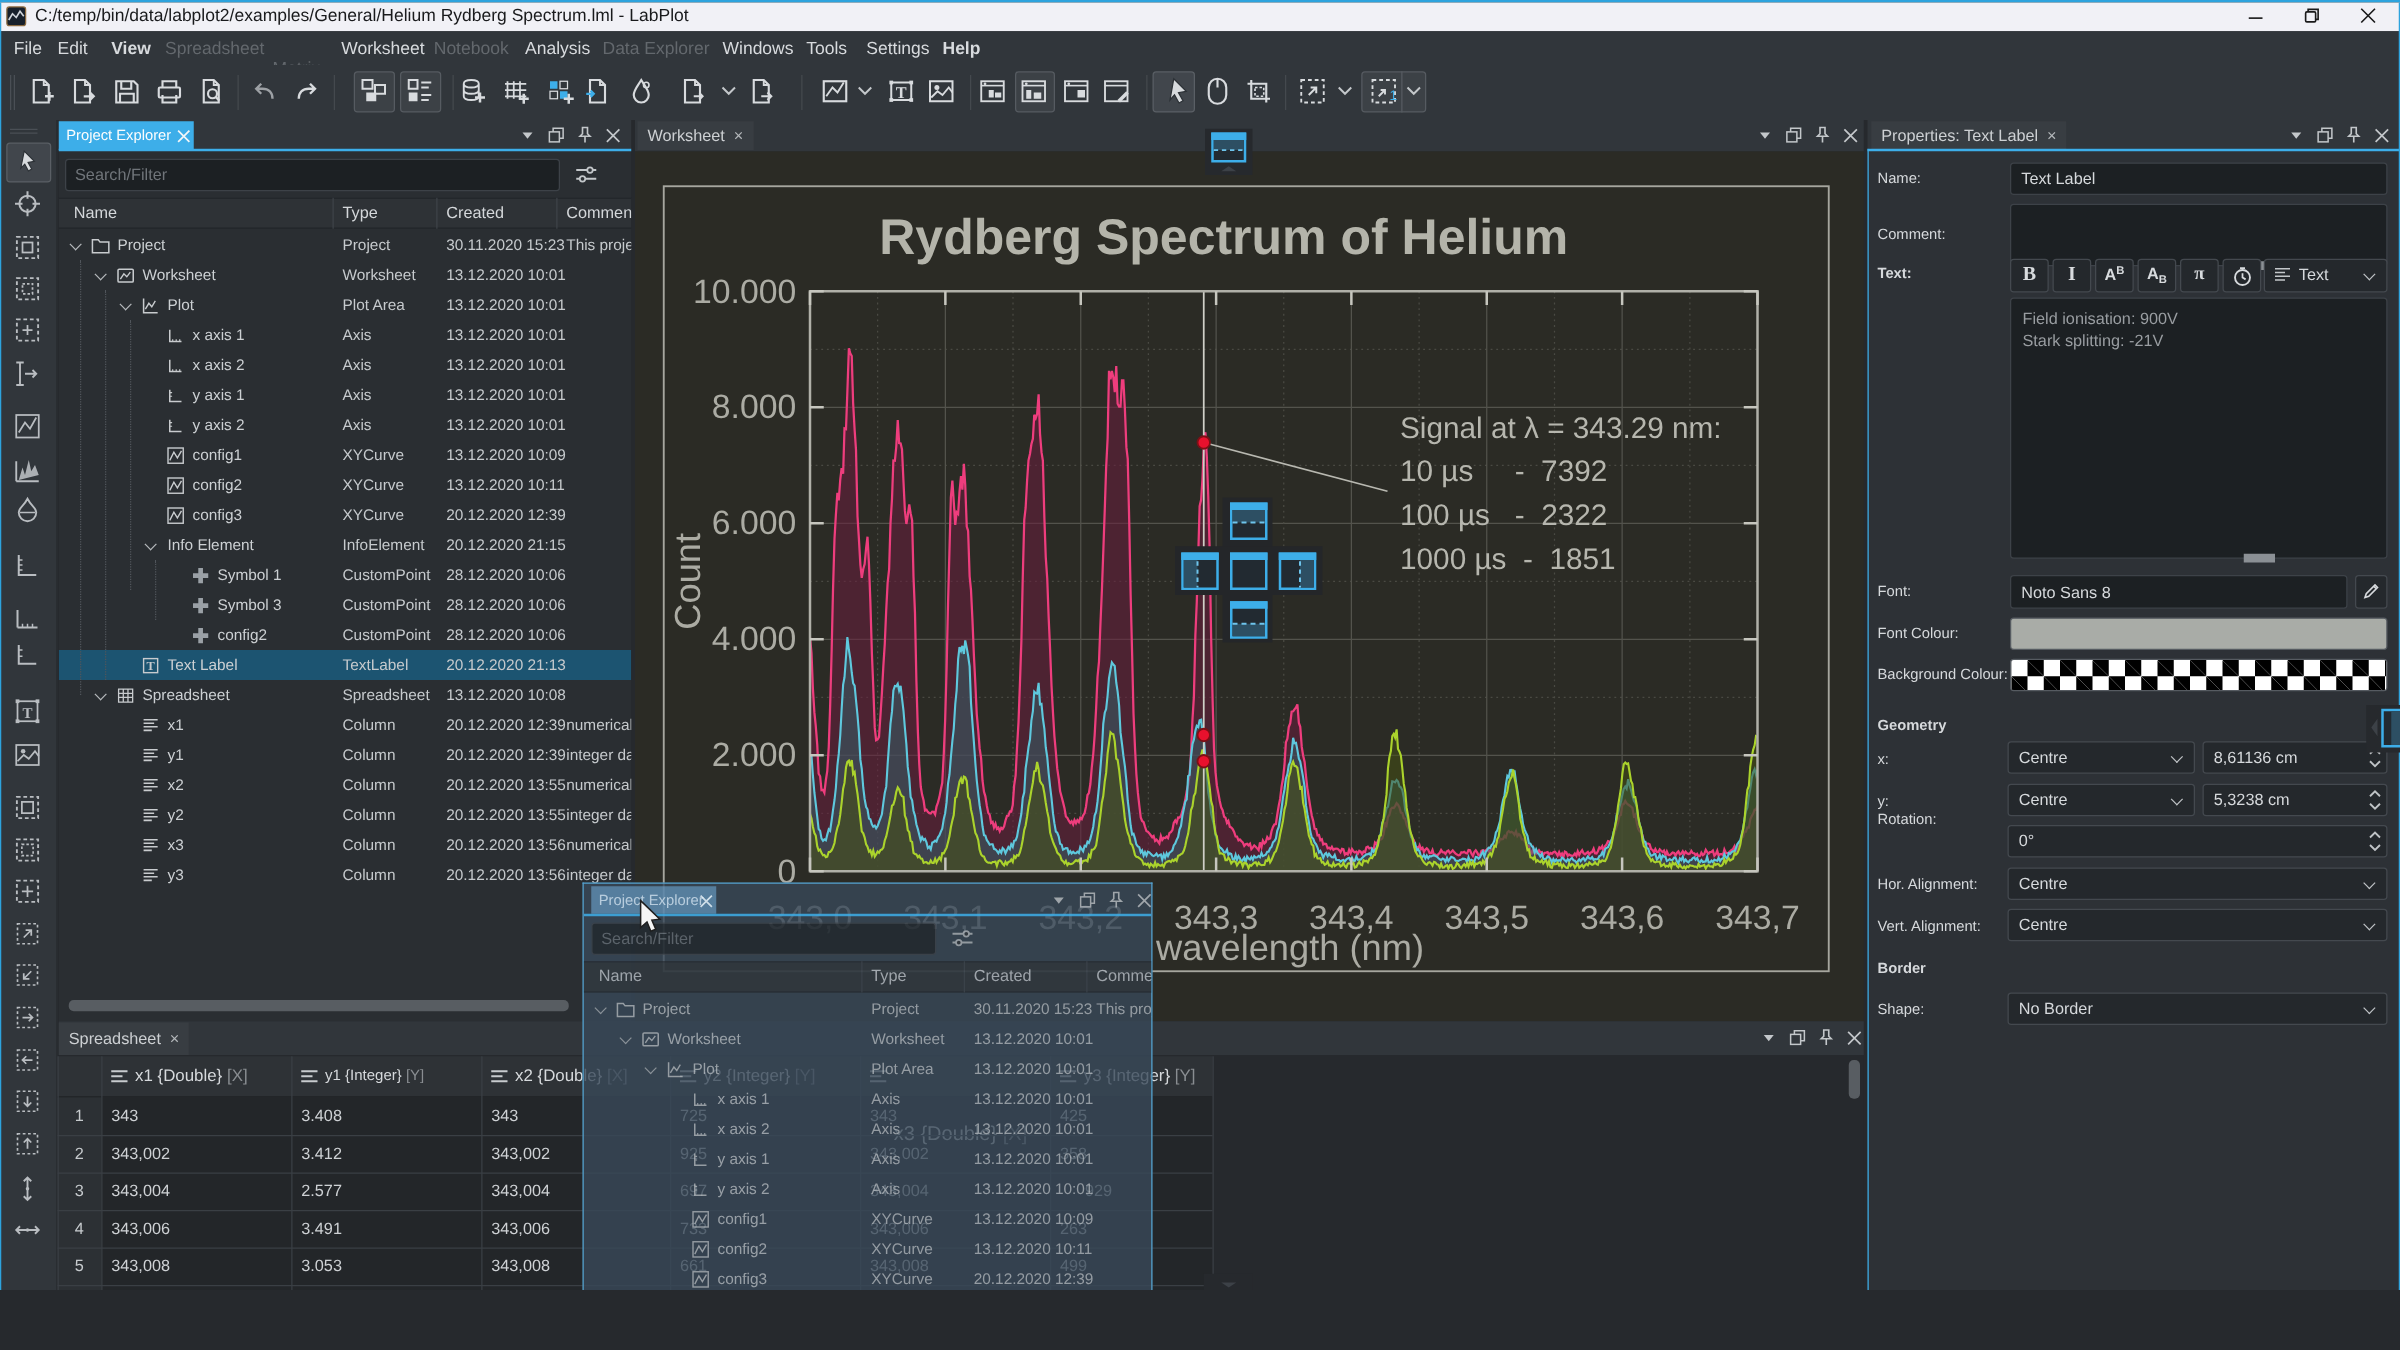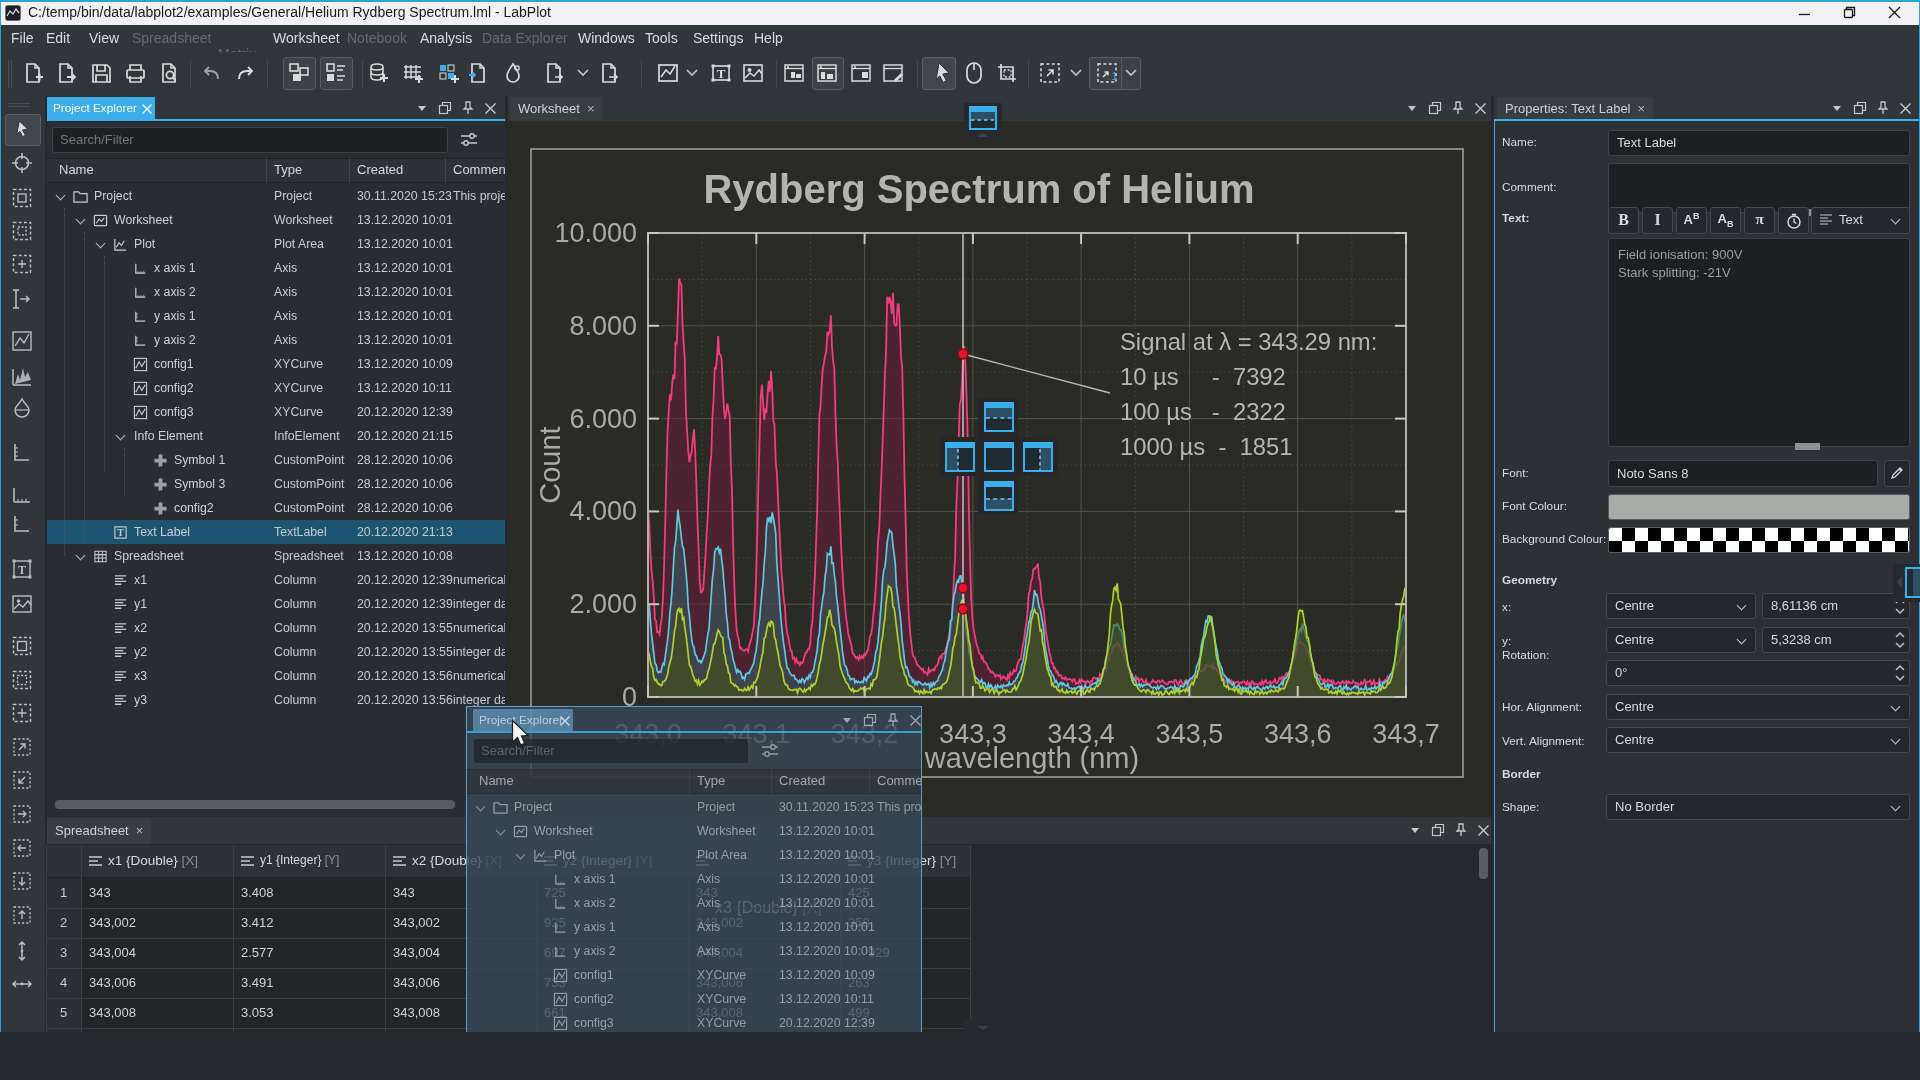--- a/index.html
+++ b/index.html
@@ -38,31 +38,31 @@
     <svg class="abs " style="left:1844px;top:7px" width="11" height="11" viewBox="0 0 11 11">
       <rect x="0.5" y="2.5" width="8" height="8" rx="1" fill="none" stroke="#1a1a1a" stroke-width="1.3"></rect>
       <path d="M2.5 2.5 v-2 h8 v8 h-2" fill="none" stroke="#1a1a1a" stroke-width="1.3"></path>
     </svg>
     <svg class="abs " style="left:1889px;top:7px" width="11" height="11" viewBox="0 0 11 11">
       <path d="M0 0L11 11M11 0L0 11" stroke="#1a1a1a" stroke-width="1.3"></path>
     </svg>
 <div class="abs" style="left:0;top:25px;width:1920px;height:27px;background:#31363b"></div>
     <div class="txt" style="left:11px;top:30px;font-size:14px;color:#d8dbde;font-weight:normal">File</div>
     <div class="txt" style="left:46px;top:30px;font-size:14px;color:#d8dbde;font-weight:normal">Edit</div>
-    <div class="txt" style="left:89px;top:30px;font-size:14px;color:#d8dbde;font-weight:normal">View</div>
+    <div class="txt" style="left:89px;top:30px;font-size:14px;color:#d8dbde;font-weight:bold">View</div>
     <div class="txt" style="left:132px;top:30px;font-size:14px;color:#63686d;font-weight:normal">Spreadsheet</div>
     <div class="txt" style="left:218px;top:46px;font-size:14px;color:#63686d;font-weight:normal">Matrix</div>
     <div class="txt" style="left:273px;top:30px;font-size:14px;color:#d8dbde;font-weight:normal">Worksheet</div>
     <div class="txt" style="left:347px;top:30px;font-size:14px;color:#63686d;font-weight:normal">Notebook</div>
     <div class="txt" style="left:420px;top:30px;font-size:14px;color:#d8dbde;font-weight:normal">Analysis</div>
     <div class="txt" style="left:482px;top:30px;font-size:14px;color:#63686d;font-weight:normal">Data Explorer</div>
     <div class="txt" style="left:578px;top:30px;font-size:14px;color:#d8dbde;font-weight:normal">Windows</div>
     <div class="txt" style="left:645px;top:30px;font-size:14px;color:#d8dbde;font-weight:normal">Tools</div>
     <div class="txt" style="left:693px;top:30px;font-size:14px;color:#d8dbde;font-weight:normal">Settings</div>
-    <div class="txt" style="left:754px;top:30px;font-size:14px;color:#d8dbde;font-weight:normal">Help</div>
+    <div class="txt" style="left:754px;top:30px;font-size:14px;color:#d8dbde;font-weight:bold">Help</div>
 <div class="abs" style="left:0;top:52px;width:1920px;height:44px;background:#31363b"></div>
     <div class="abs" style="left:8px;top:60px;width:1px;height:28px;background:#4a4f55"></div>
     <div class="abs" style="left:11px;top:60px;width:1px;height:28px;background:#4a4f55"></div>
     <svg class="abs " style="left:21px;top:61px" width="24" height="24" viewBox="0 0 24 24">
       <path d="M6 3h8l4 4v14H6z" fill="none" stroke="#d8dbde" stroke-width="1.7"></path>
       <path d="M14 3v4h4" fill="none" stroke="#d8dbde" stroke-width="1.5"></path>
       <path d="M15 16h7M18.5 12.5v7" stroke="#d8dbde" stroke-width="2" fill="none"></path>
     </svg>
     <svg class="abs " style="left:54px;top:61px" width="24" height="24" viewBox="0 0 24 24">
       <path d="M6 3h8l4 4v14H6z" fill="none" stroke="#d8dbde" stroke-width="1.7"></path>

